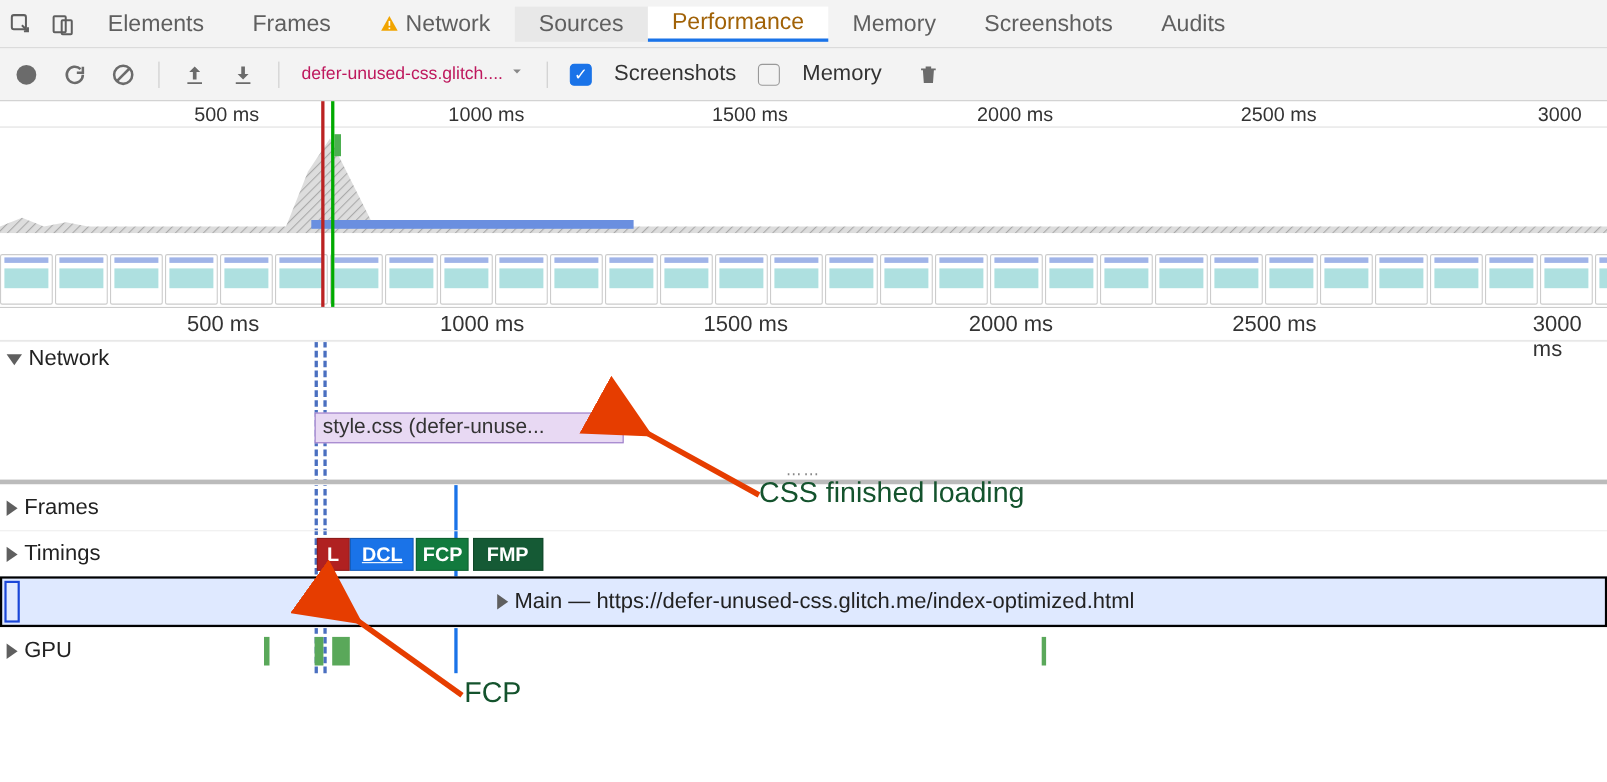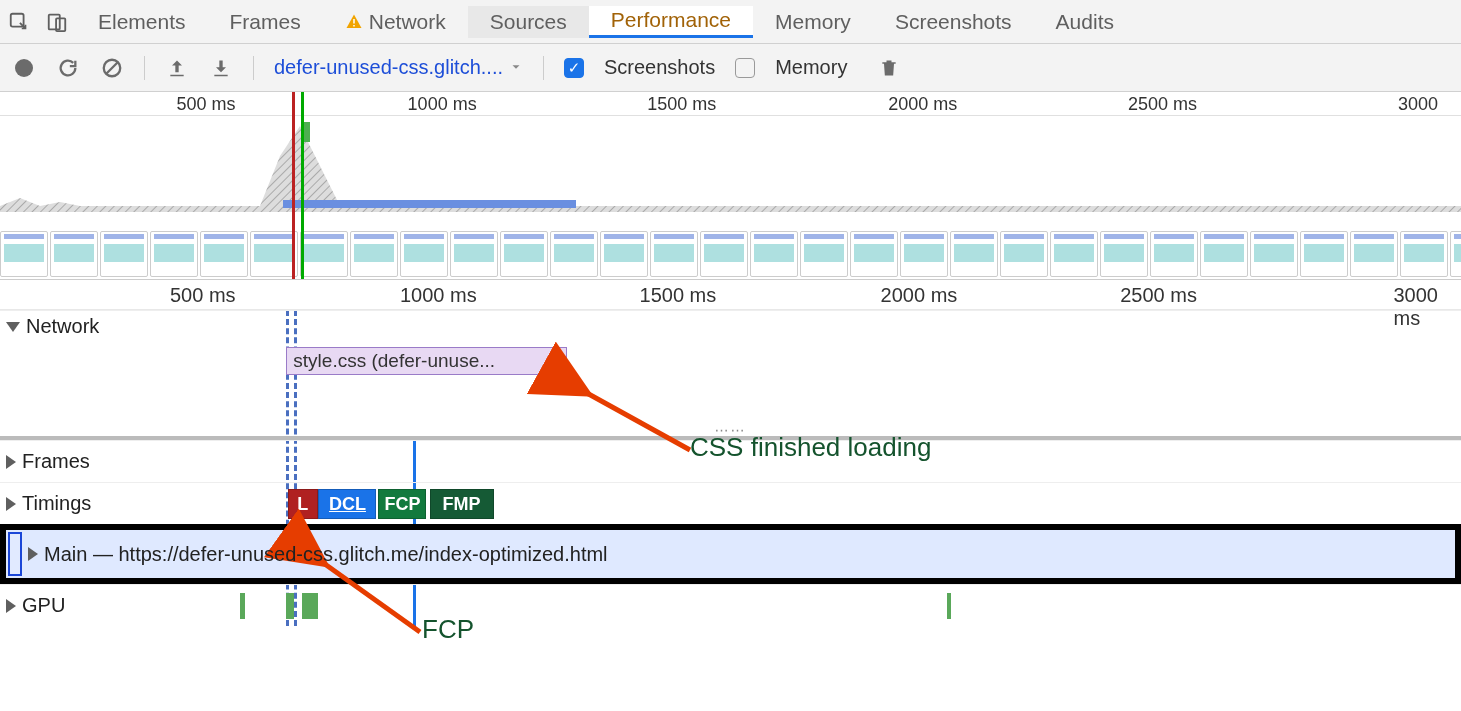--- a/index.html
+++ b/index.html
@@ -70,22 +70,22 @@
 }
 .toolbar .record-circle {
   width: 18px; height: 18px; border-radius: 50%;
   background: #6b6b6b;
 }
 .toolbar .divider {
   width: 1px; height: 24px; background: #ccc;
 }
 .toolbar .select {
   display: flex; align-items: center; gap: 6px;
-  color: #1d4ed8;
-  font-size: 20px;
+  color: #be185d;
+  font-size: 16px;
 }
 .toolbar .checkbox {
   width: 20px; height: 20px; border-radius: 4px;
   border: 1px solid #999; display: flex; align-items: center; justify-content: center;
   font-size: 15px; color: #fff;
 }
 .toolbar .checkbox.checked {
   background: #1a73e8; border-color: #1a73e8;
 }
 .toolbar label { color: #333; font-size: 20px; }
@@ -224,22 +224,23 @@
   font-size: 18px; font-weight: bold; color: #fff;
   border: 1px solid rgba(0,0,0,0.2);
 }
 .timings-track .L   { background: #b02121; width: 30px; }
 .timings-track .DCL { background: #1a73e8; width: 58px; }
 .timings-track .FCP { background: #127a3e; width: 48px; }
 .timings-track .FMP { background: #155a35; width: 64px; }
 
 .main-track {
   background: #dfe9ff;
-  border: 6px solid #000000;
-  height: 60px;
+  border: 2px solid #000000;
+  height: 46px;
+  justify-content: center;
 }
 .main-track .blue-outline {
   position: absolute; left:2px; top:2px; bottom:2px; width:14px;
   border: 2px solid #1a46d8;
   background: #e1eaff;
 }
 
 .raster-track, .gpu-track { height: 42px; }
 .gpu-track .gpuseg {
   position: absolute; top: 8px; height: 26px; background: #5aa85a;
@@ -528,21 +529,21 @@
 
   <div class="dashed" style="left:19.6%;"></div>
   <div class="dashed" style="left:20.1%;"></div>
   <div class="gpu-blueline" style="left:28.3%; top:160px; bottom:0;"></div>
 
   <div class="track network-track">
     <div class="labelzone">
       <span class="tri down"></span>
       <span>Network</span>
     </div>
-    <div class="network-req" style="left:19.6%; width:19.2%;">
+    <div class="network-req" style="left:19.6%; width:19.2%;margin-top:28px;">
       
       <span>style.css (defer-unuse...</span>
     </div>
     <div class="drag-handle">⋯⋯</div>
   </div>
 
   <div class="track">
     <div class="labelzone">
       <span class="tri"></span>
       <span>Frames</span>

